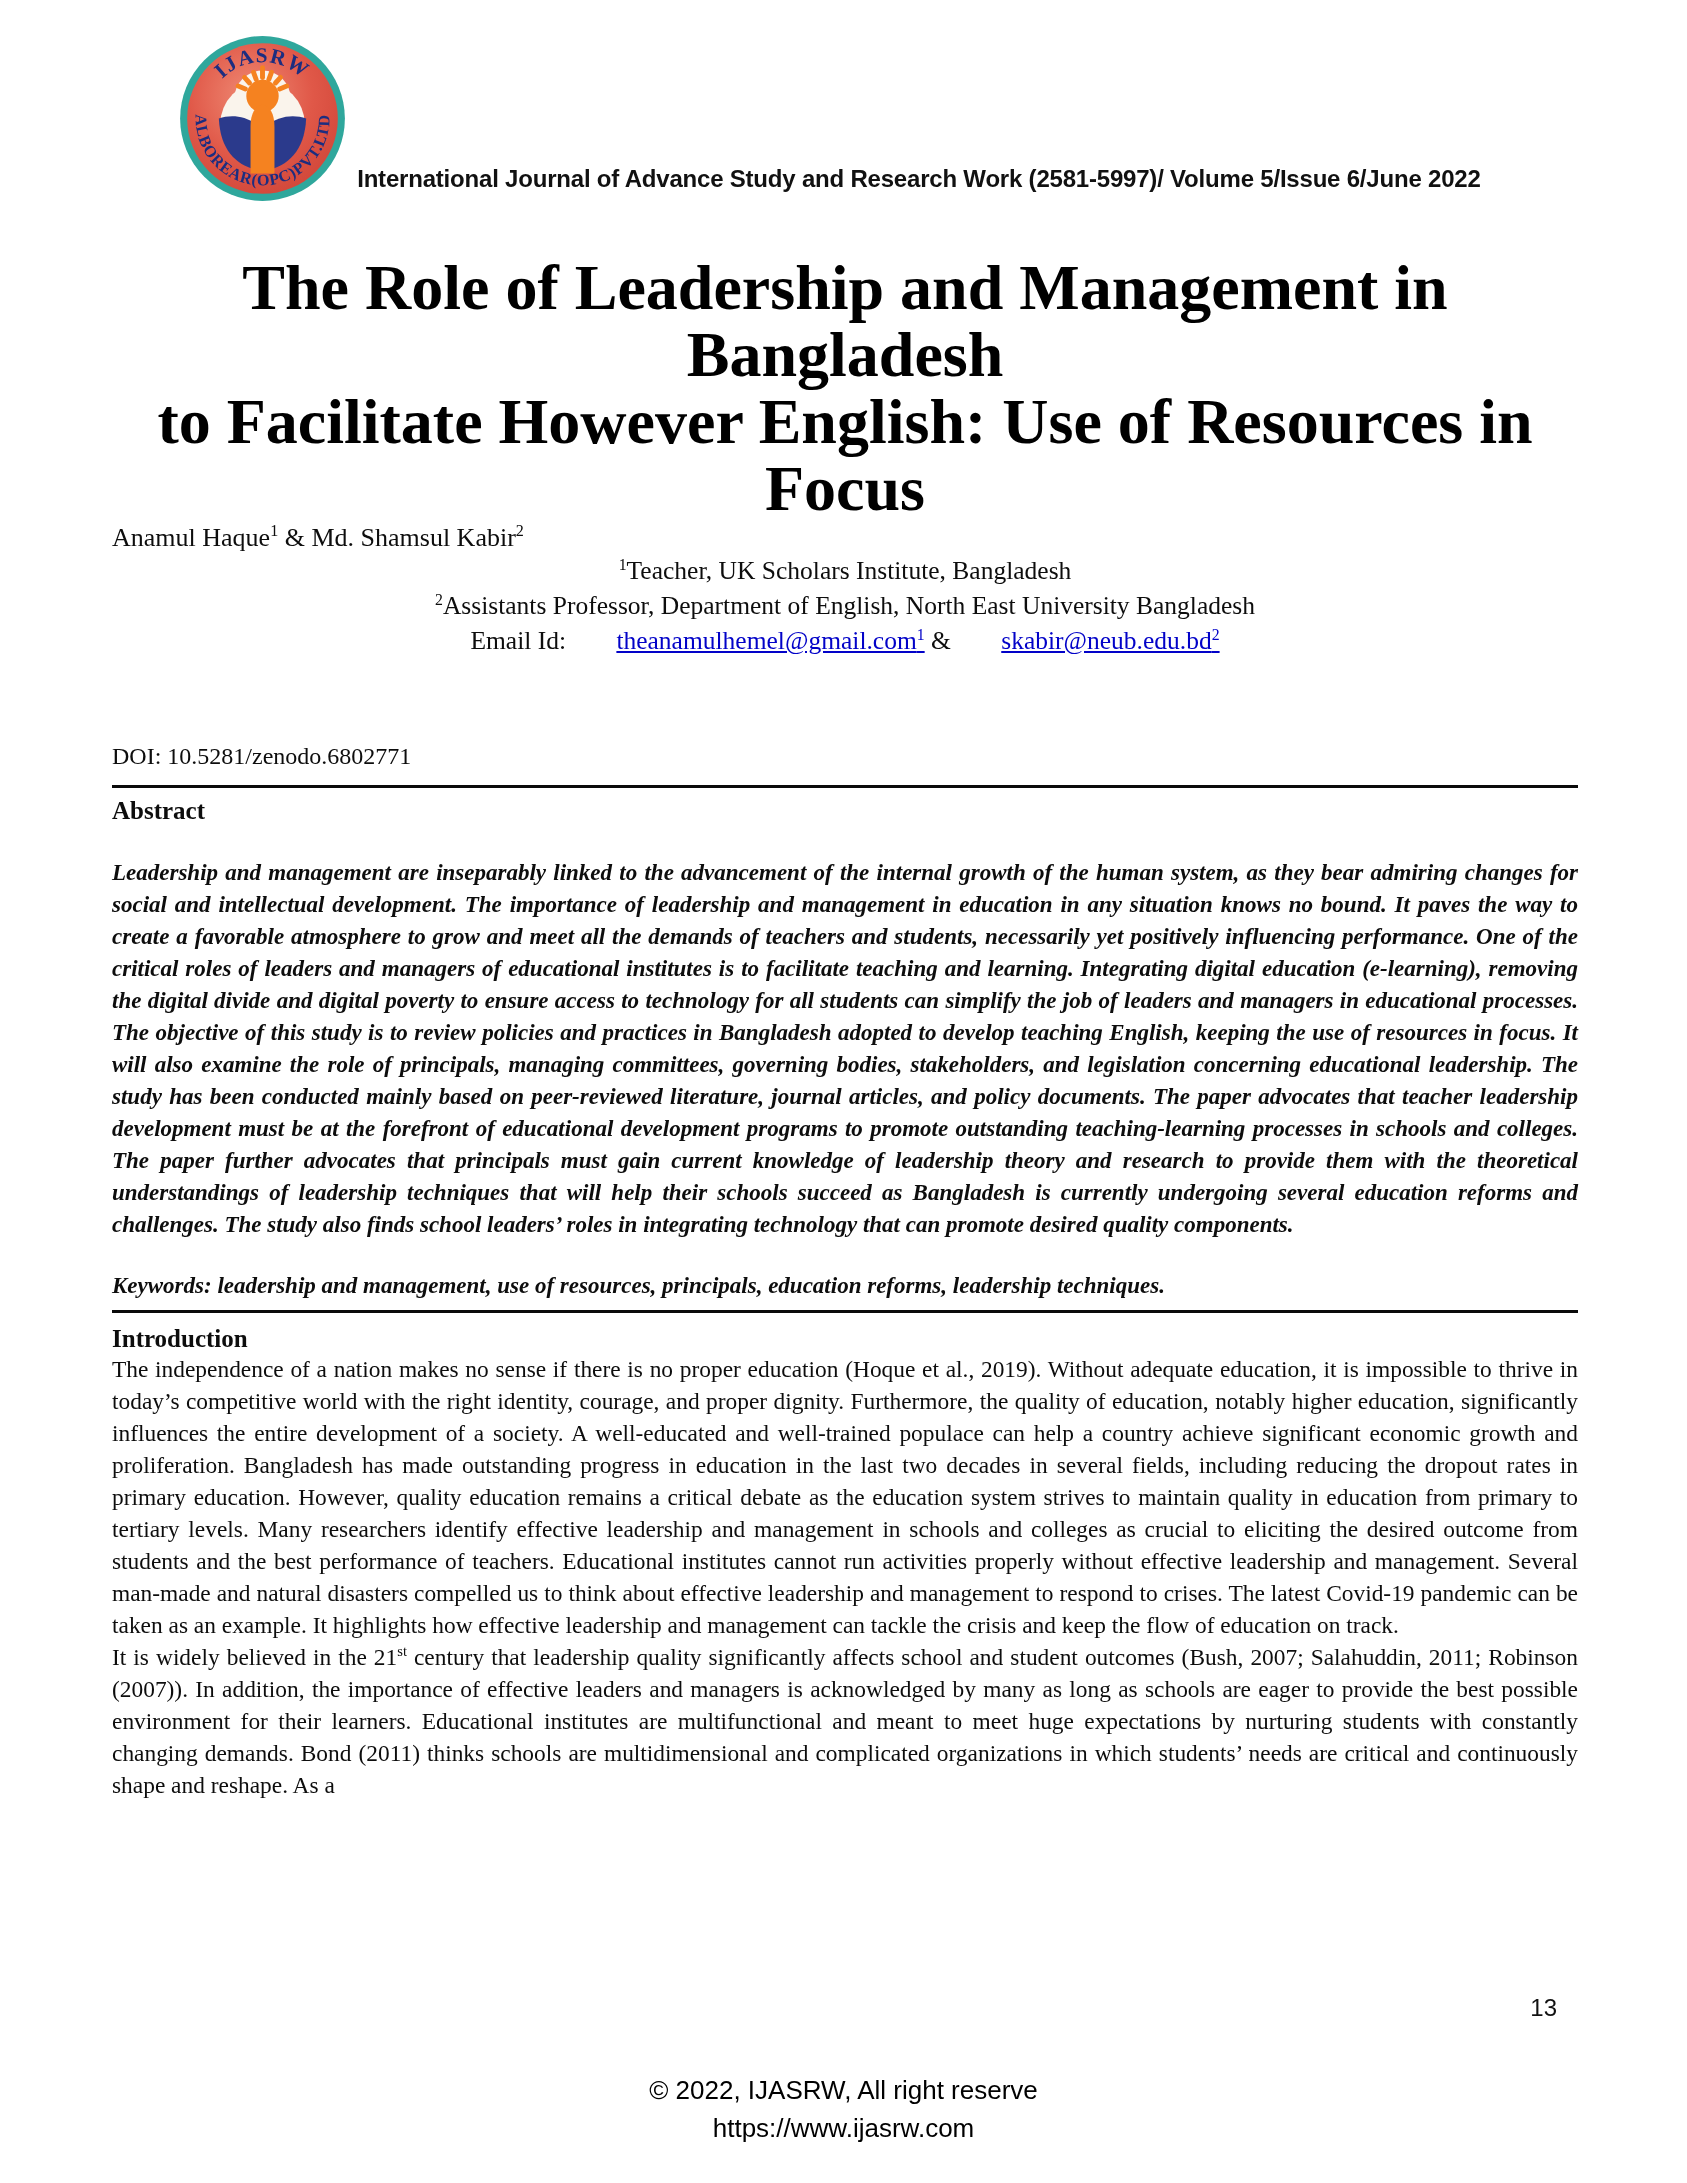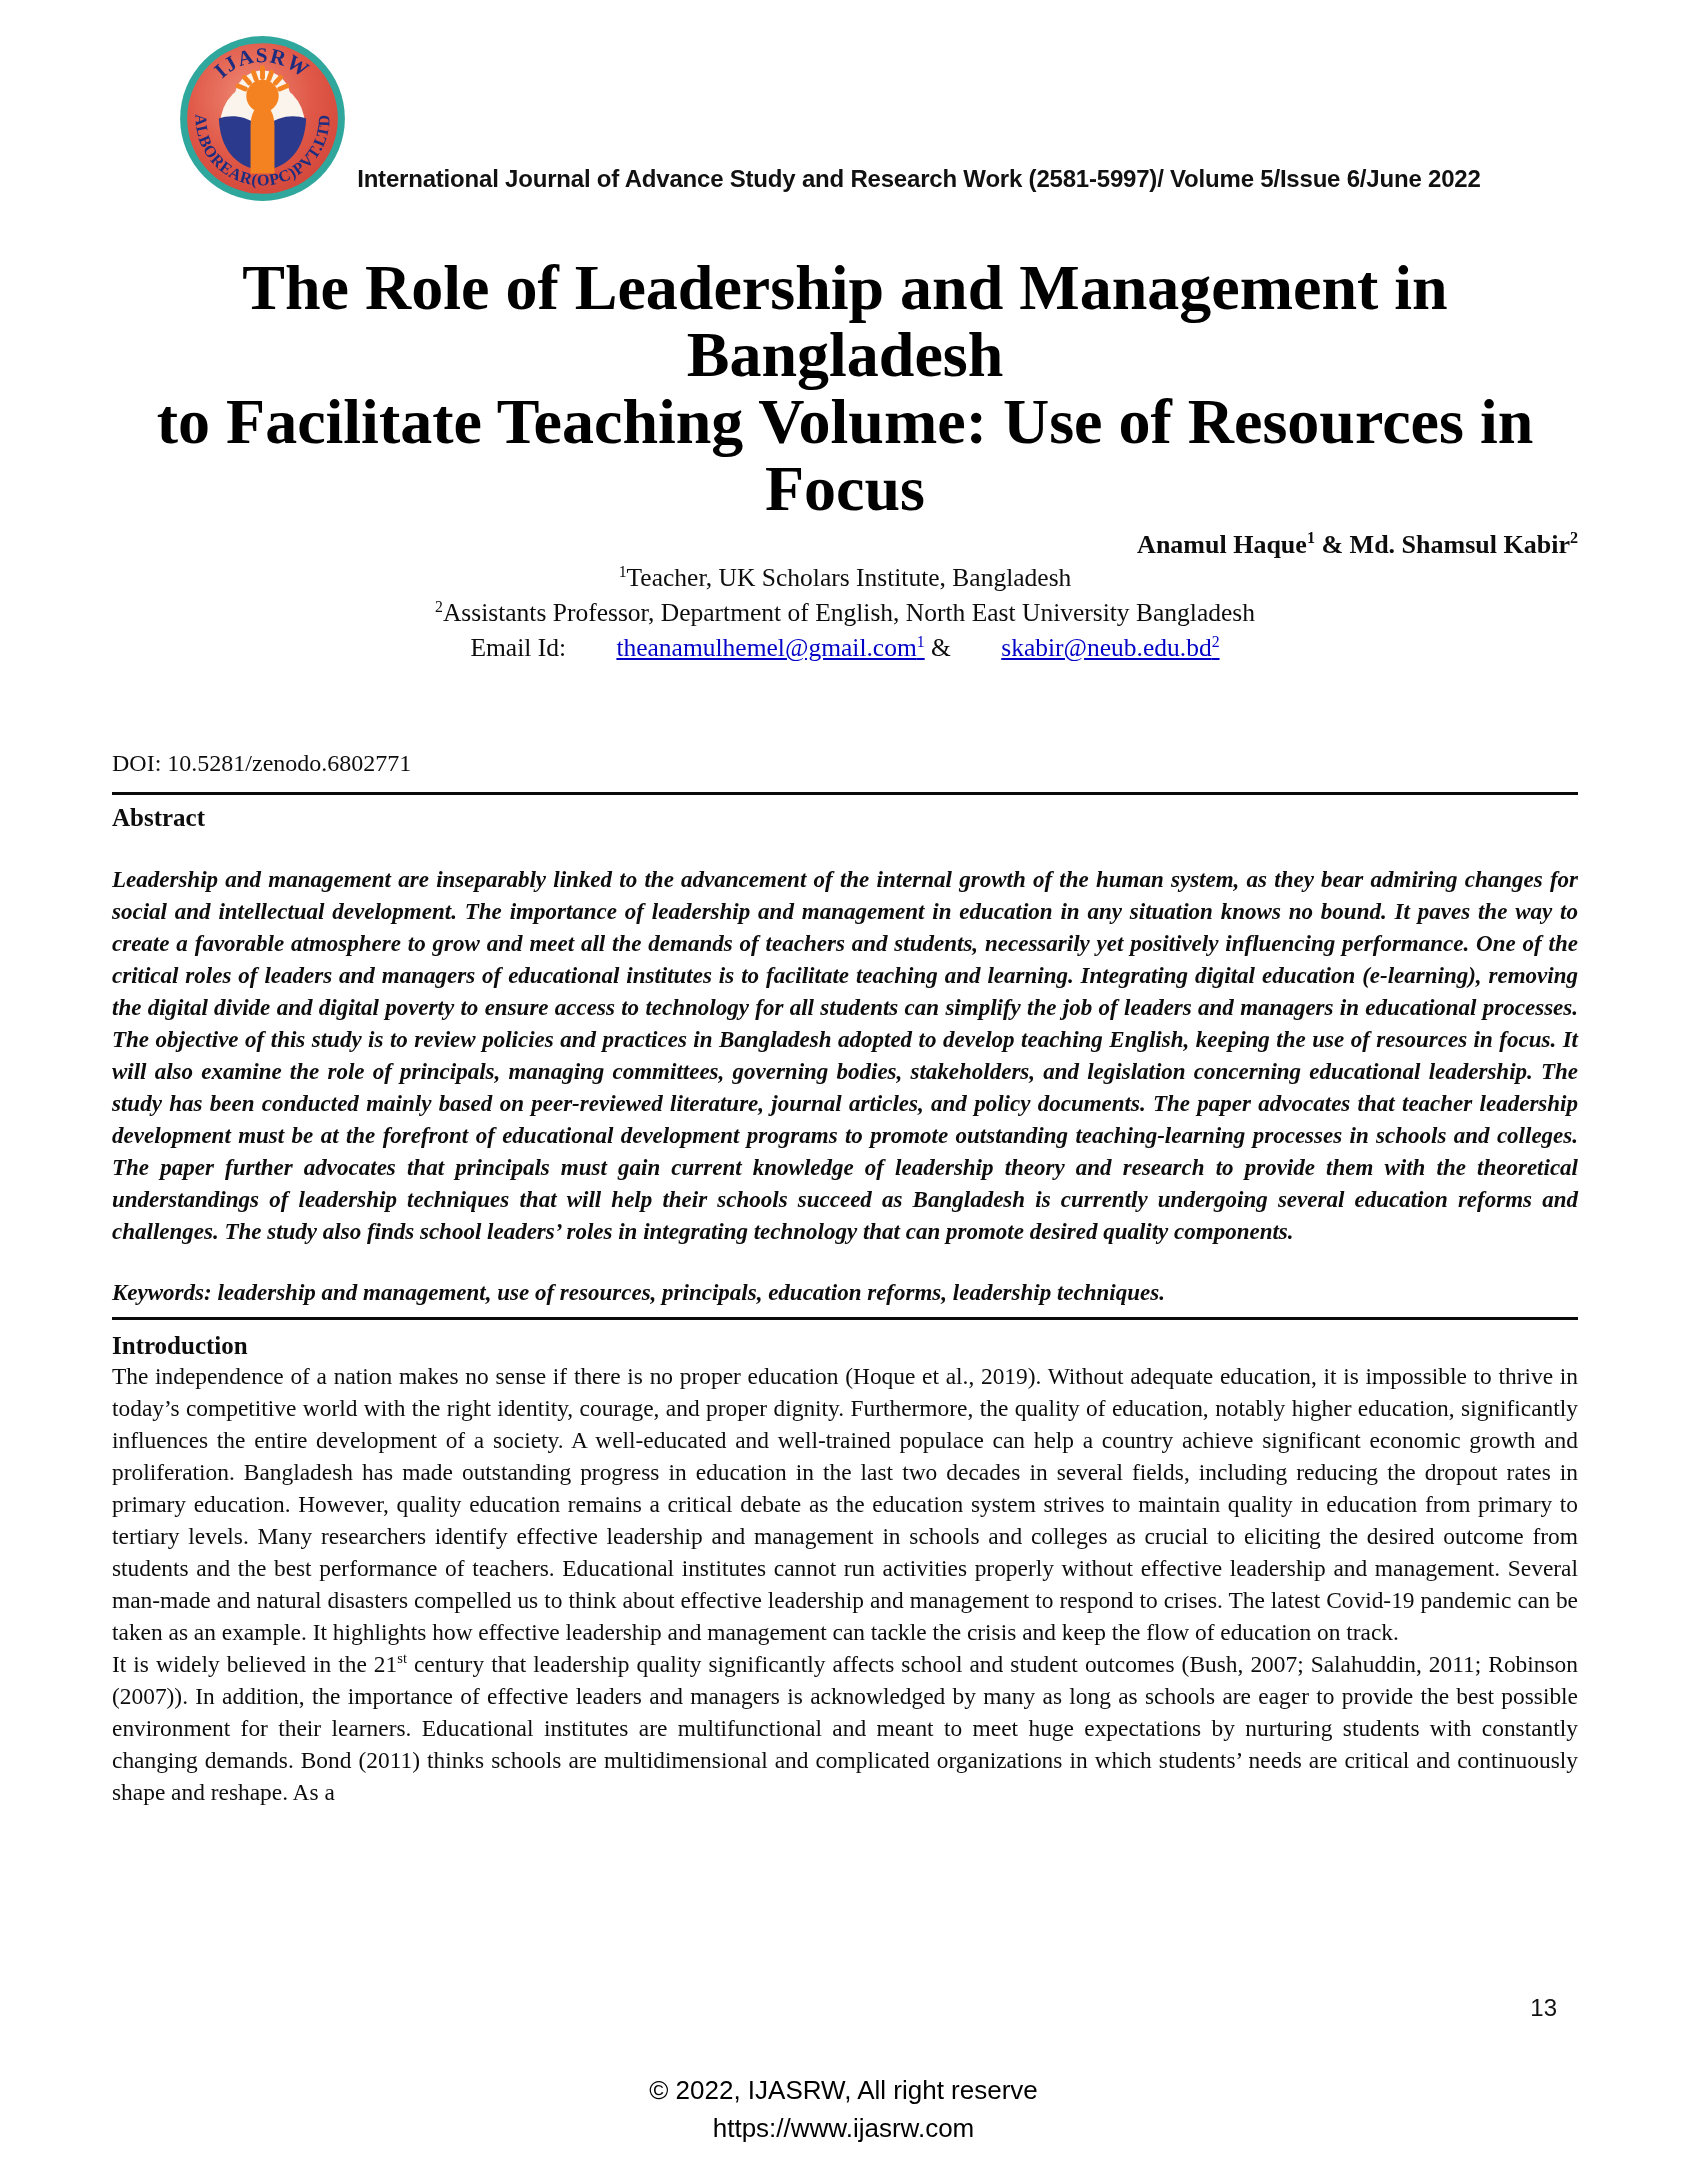--- a/index.html
+++ b/index.html
@@ -22,21 +22,21 @@
     font-weight:700;
     font-size:24px;
     letter-spacing:-0.2px;
     margin:0 0 10.2px 10.2px;
     color:#111;
     white-space:nowrap;
   }
 
   .title { margin-top:51px; text-align:center; font-weight:700; font-size:64px; line-height:67px; color:#000; }
 
-  .authors { margin-top:8px; text-align:right; font-size:26px; font-weight:700; }
+  .authors { margin-top:1px; text-align:left; font-size:26px; font-weight:400; }
   .affil   { text-align:center; font-size:25.5px; line-height:35px; }
   .email-line { text-align:center; font-size:25.5px; line-height:35px; }
   .email-link { color:#0202c8; text-decoration:underline; cursor:pointer;margin-left:44px; }
   sup { font-size:0.62em; vertical-align:super; line-height:0; }
 
   .doi { margin-top:85px; font-size:24px; }
   hr.rule { border:none; border-top:3.6px solid #0a0a0a; margin:14.6px 0 0; }
   .section-heading { margin-top:9px; font-size:25px; font-weight:700; }
 
   .abstract-body {
@@ -109,21 +109,21 @@
           <text class="logo-arc-text" font-size="23" fill="#1c2d80" text-anchor="middle" letter-spacing="1">
             <textPath href="#logoBotArc" startOffset="50%">ALBOREAR(OPC)PVT.LTD</textPath>
           </text>
         </svg>
       </div>
       <div class="journal-line">International Journal of Advance Study and Research Work (2581-5997)/ Volume 5/Issue 6/June 2022</div>
     </div>
 
     <div class="title">
       <div>The Role of Leadership and Management in Bangladesh</div>
-      <div>to Facilitate Teaching Volume: Use of Resources in</div>
+      <div>to Facilitate However English: Use of Resources in</div>
       <div>Focus</div>
     </div>
 
     <div class="authors"><span>Anamul Haque</span><sup>1</sup><span> &amp; </span><span>Md. Shamsul Kabir</span><sup>2</sup></div>
 
     <div class="affil"><sup>1</sup><span>Teacher, UK Scholars Institute, Bangladesh</span></div>
 
     <div class="affil"><sup>2</sup><span>Assistants Professor, Department of English, North East University Bangladesh</span></div>
 
     <div class="email-line"><span>Email Id: </span><a class="email-link"><span>theanamulhemel@gmail.com</span><sup>1</sup></a><span> &amp; </span><a class="email-link"><span>skabir@neub.edu.bd</span><sup>2</sup></a></div>

